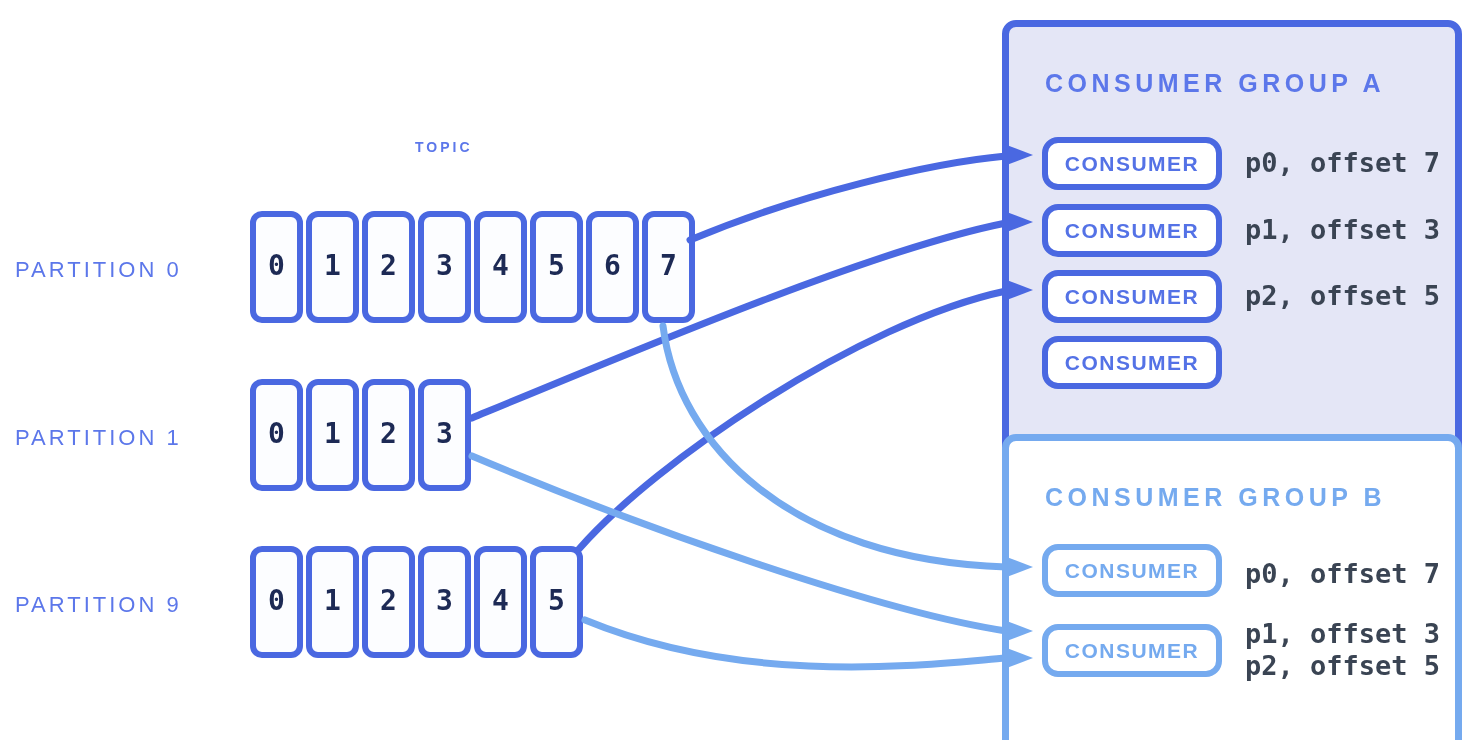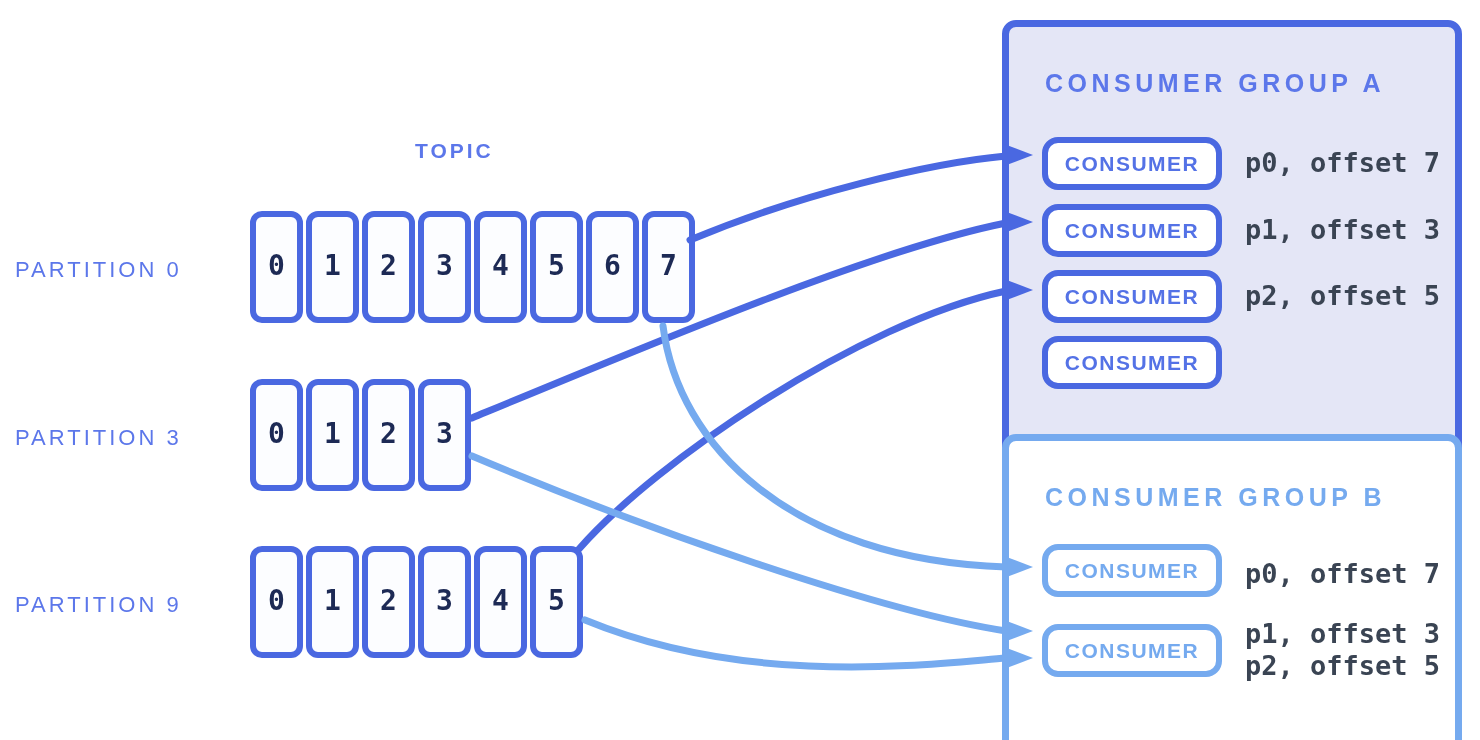--- a/index.html
+++ b/index.html
@@ -26,21 +26,21 @@
   .arrows-layer {
     position: absolute;
     left: 0; top: 0;
     width: 1480px; height: 740px;
     z-index: 3;
     pointer-events: none;
   }
   .topic-label {
     position: absolute;
     left: 415px; top: 139px;
-    font-size: 21px; font-weight: bold;
+    font-size: 14px; font-weight: bold;
     letter-spacing: 3px;
     color: var(--label_blue);
     z-index: 2;
   }
   .partition-label {
     position: absolute;
     left: 15px; width: 225px;
     font-size: 22px; font-weight: normal;
     letter-spacing: 3px;
     color: var(--label_blue);
@@ -133,21 +133,21 @@
     <path d="M 663 326 C 678 445 790 560 1006 567" fill="none" stroke-width="7" stroke-linecap="round" stroke="#75AAEF"></path>
     <polygon points="1033,567 1004,556 1004,578" fill="#75AAEF"></polygon>
     <path d="M 472 456 C 640 527 880 612 1006 631" fill="none" stroke-width="7" stroke-linecap="round" stroke="#75AAEF"></path>
     <polygon points="1033,631 1004,620 1004,642" fill="#75AAEF"></polygon>
     <path d="M 585 620 C 750 688 930 664 1006 658" fill="none" stroke-width="7" stroke-linecap="round" stroke="#75AAEF"></path>
     <polygon points="1033,658 1004,647 1004,669" fill="#75AAEF"></polygon>
   </svg>
 
   <div class="topic-label">TOPIC</div>
   <div class="partition-label" style="top:257px">PARTITION 0</div>
-  <div class="partition-label" style="top:425px">PARTITION 3</div>
+  <div class="partition-label" style="top:425px">PARTITION 1</div>
   <div class="partition-label" style="top:592px">PARTITION 9</div>
 
   <div class="partition-row" style="left:250px; top:211px">
     <div class="cell">0</div>
     <div class="cell">1</div>
     <div class="cell">2</div>
     <div class="cell">3</div>
     <div class="cell">4</div>
     <div class="cell">5</div>
     <div class="cell">6</div>

